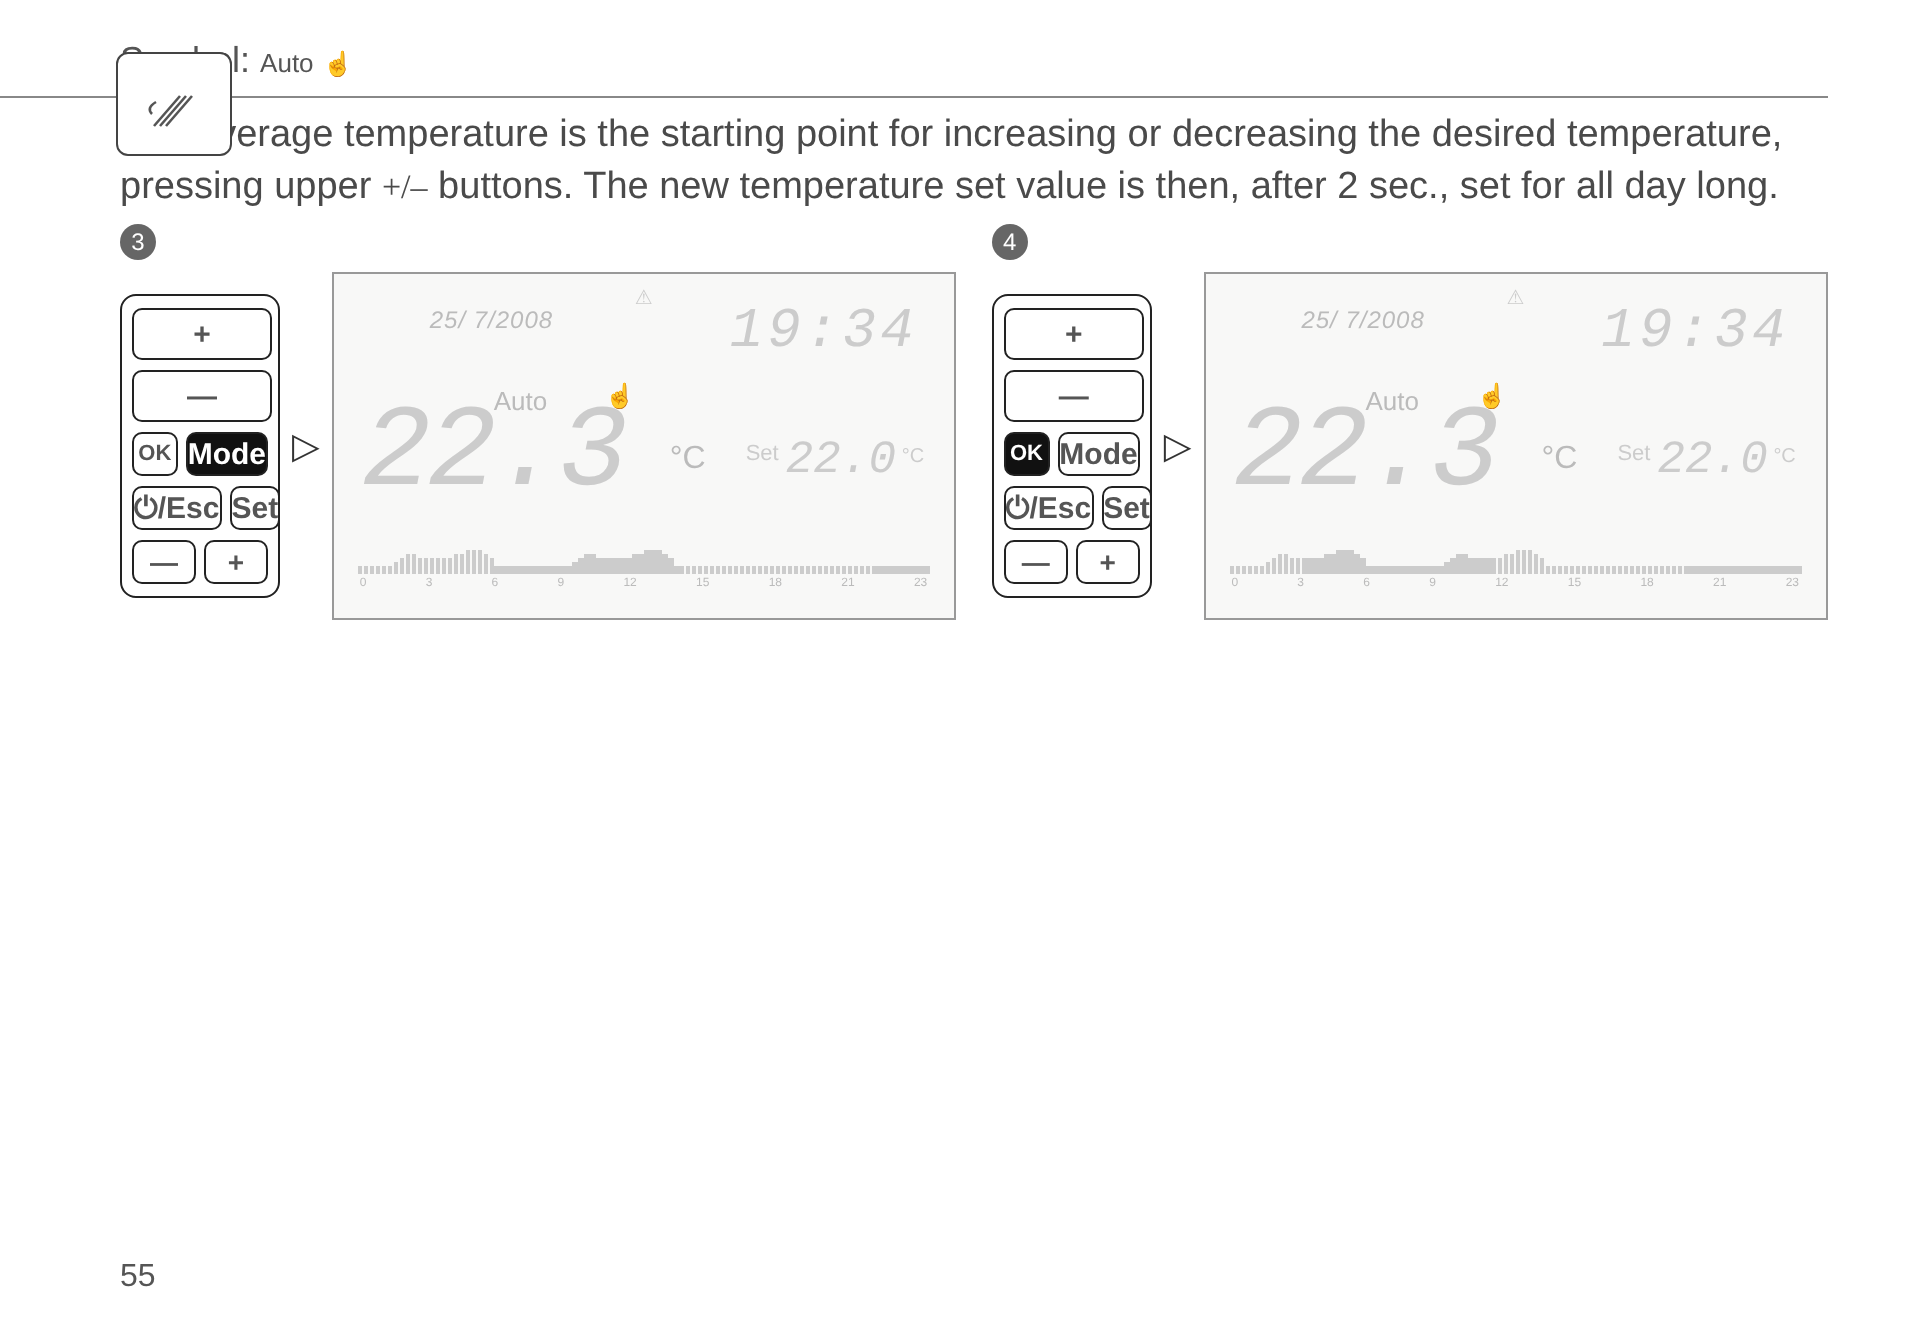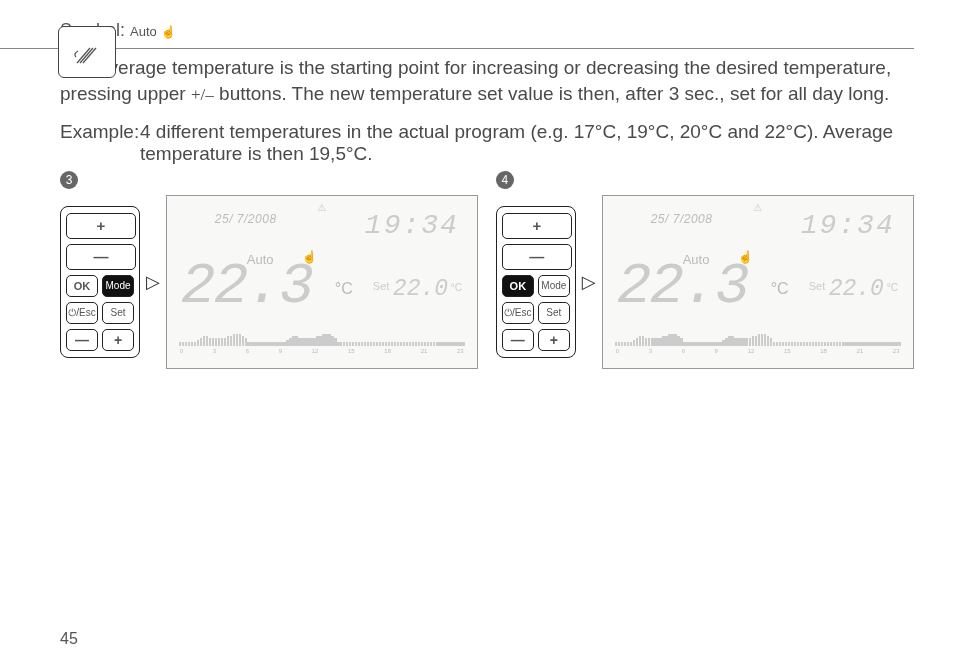--- a/index.html
+++ b/index.html
@@ -13,21 +13,21 @@
   .ok-text, .pm-text { font-family:"Times New Roman",serif; font-variant:small-caps; font-size:17px;}
   .example-row { display:flex; font-size:19px; color:#4a4a4a; margin-top:10px;}
   .example-label { width:80px; flex-shrink:0;}
   .figs { display:flex; gap:18px; margin-top:30px;}
   .fig { display:flex; align-items:center; gap:6px; position:relative;}
   .step-badge { position:absolute; top:-24px; left:0; width:18px; height:18px; border-radius:50%; background:#666; color:#fff; font-size:12px; display:flex; align-items:center; justify-content:center;}
   .remote { width:68px; border:1.5px solid #222; border-radius:8px; padding:6px 5px; display:flex; flex-direction:column; gap:5px; background:#fff;}
   .rbtn { border:1.2px solid #222; border-radius:5px; height:24px; display:flex; align-items:center; justify-content:center; font-size:15px; font-weight:bold; background:#fff;}
   .rbtn.wide { width:100%;}
   .rrow { display:flex; gap:4px;}
-  .rrow .rbtn { flex:1; font-size:10px; font-weight:normal; height:20px;}
+  .rrow .rbtn { flex:1; font-size:15px; font-weight:bold; height:20px;}
   .rbtn.dark { background:#111; color:#fff;}
   .arrow { font-size:18px; color:#333;}
   .screen { width:310px; height:172px; border:1.2px solid #999; background:#f8f8f7; position:relative; font-family: Arial, sans-serif; overflow:hidden;}
   .sc-date { position:absolute; top:16px; left:48px; font-size:12px; font-style:italic; letter-spacing:0.5px; color:#bbb;}
   .sc-time { position:absolute; top:14px; right:18px; font-family:"Courier New",monospace; font-size:28px; letter-spacing:2px; color:#ccc; font-style:italic;}
   .sc-alert { position:absolute; top:6px; left:50%; transform:translateX(-50%); font-size:10px; color:#ccc;}
   .sc-auto { position:absolute; top:56px; left:80px; font-size:13px; color:#bbb;}
   .sc-hand { position:absolute; top:54px; left:136px; font-size:12px; color:#bbb;}
   .sc-bigtemp { position:absolute; top:62px; left:14px; font-family:"Courier New",monospace; font-size:58px; font-style:italic; letter-spacing:-2px; color:#ccc; line-height:1;}
   .sc-degC { position:absolute; top:84px; left:168px; font-size:16px; color:#bbb;}
@@ -58,27 +58,23 @@
 
 
   <div class="symline">
     <span>Symbol:</span>
     <span class="auto">Auto</span>
     <span style="font-size:12px;">☝</span>
   </div>
 
 
   <p>
-    <span>The average temperature is the starting point for increasing or decreasing the desired temperature, pressing upper </span><span class="pm-text">+/–</span><span> buttons. The new temperature set value is then, after 3 sec., set for all day long.</span>
+    <span>The average temperature is the starting point for increasing or decreasing the desired temperature, pressing upper </span><span class="pm-text">+/–</span><span> buttons. The new temperature set value is then, after 2 sec., set for all day long.</span>
   </p>
 
-  <div class="example-row">
-    <div class="example-label">Example:</div>
-    <div>4 different temperatures in the actual program (e.g. 17°C, 19°C, 20°C and 22°C). Average temperature is then 19,5°C.</div>
-  </div>
 
   <div class="figs">
 
     <div class="fig">
       <div class="step-badge">3</div>
       <div class="remote">
         <div class="rbtn wide">+</div>
         <div class="rbtn wide">—</div>
         <div class="rrow">
           <div class="rbtn" style="font-weight:bold;font-size:11px;">OK</div>
@@ -374,13 +370,13 @@
               <span>21</span>
               <span></span>
               <span>23</span>
             </div>
         </div>
       </div>
     </div>
   </div>
 </div>
 
-<div class="pagenum">45</div>
+<div class="pagenum">55</div>
 
 </body></html>

